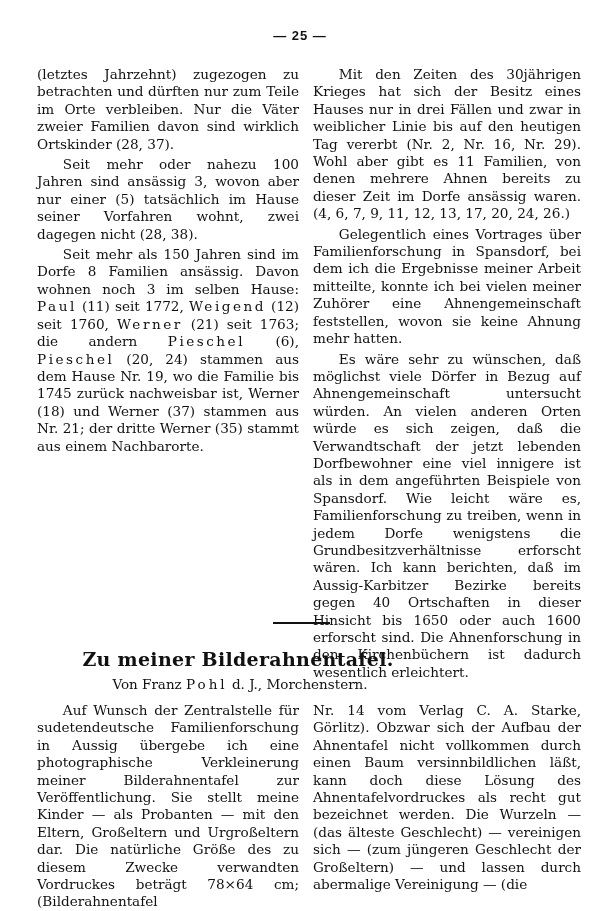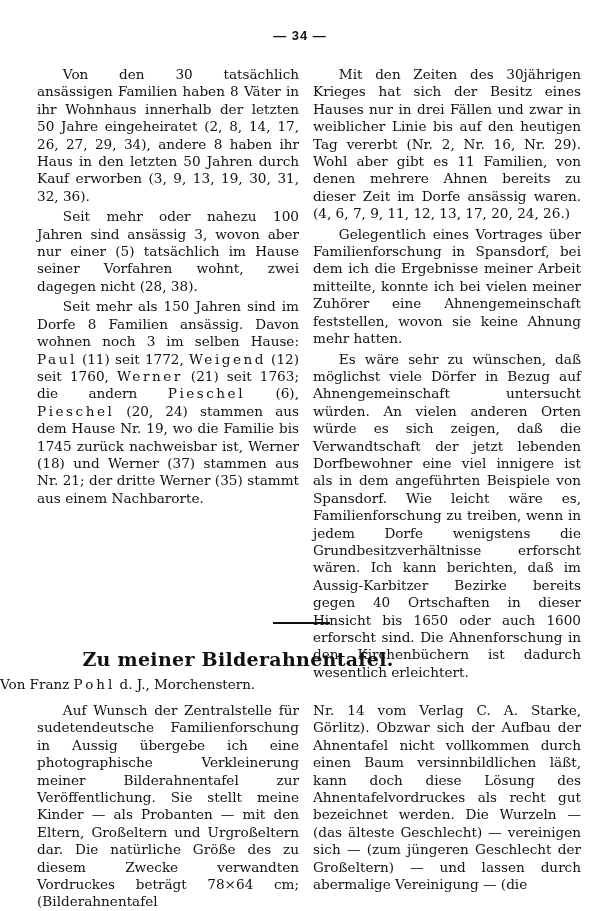--- a/index.html
+++ b/index.html
@@ -11,30 +11,30 @@
   .col-left-top { top: 66px; left: 37px; width: 262px; }
   .col-right-top { top: 66px; left: 313px; width: 268px; }
   .col-left-bot { top: 702px; left: 37px; width: 262px; }
   .col-right-bot { top: 702px; left: 313px; width: 268px; }
   .col p { margin: 0 0 3px 0; text-indent: 1.9em; hyphens: manual; }
   .col p.noindent { text-indent: 0; }
   .spaced { letter-spacing: 2.5px; }
   .divider { position: absolute; top: 622px; left: 273px; width: 57px; height: 2px; background: #111; }
   .article-title { position: absolute; top: 648px; left: 0; width: 476px; text-align: center;
                    font-family: "DejaVu Serif", serif; font-weight: bold; font-size: 19px; letter-spacing: 0.3px; }
-  .article-byline { position: absolute; top: 676px; left: 0; width: 480px; text-align: left; font-size: 13.5px; }
+  .article-byline { position: absolute; top: 676px; left: 0; width: 480px; text-align: center; font-size: 13.5px; }
   .article-byline .spaced { letter-spacing: 3px; }
 </style>
 </head>
 <body>
 
-<div class="page-number">— 34 —</div>
+<div class="page-number">— 25 —</div>
 
 <div class="col col-left-top">
-  <p>Von den 30 tatsächlich ansässigen Familien haben 8 Väter in ihr Wohnhaus innerhalb der letzten 50 Jahre eingeheiratet (2, 8, 14, 17, 26, 27, 29, 34), andere 8 haben ihr Haus in den letzten 50 Jahren durch Kauf erworben (3, 9, 13, 19, 30, 31, 32, 36).</p>
+  <p class="noindent">(letztes Jahrzehnt) zugezogen zu betrachten und dürften nur zum Teile im Orte verbleiben. Nur die Väter zweier Familien davon sind wirklich Ortskinder (28, 37).</p>
   <p>Seit mehr oder nahezu 100 Jahren sind ansässig 3, wovon aber nur einer (5) tatsächlich im Hause seiner Vorfahren wohnt, zwei dagegen nicht (28, 38).</p>
   <p><span>Seit mehr als 150 Jahren sind im Dorfe 8 Familien ansässig. Davon wohnen noch 3 im selben Hause: </span><span class="spaced">Paul</span><span> (11) seit 1772, </span><span class="spaced">Weigend</span><span> (12) seit 1760, </span><span class="spaced">Werner</span><span> (21) seit 1763; die andern </span><span class="spaced">Pieschel</span><span> (6), </span><span class="spaced">Pieschel</span><span> (20, 24) stammen aus dem Hause Nr. 19, wo die Familie bis 1745 zurück nachweisbar ist, Werner (18) und Werner (37) stammen aus Nr. 21; der dritte Werner (35) stammt aus einem Nachbarorte.</span></p>
 </div>
 
 <div class="col col-right-top">
   <p>Mit den Zeiten des 30jährigen Krieges hat sich der Besitz eines Hauses nur in drei Fällen und zwar in weiblicher Linie bis auf den heutigen Tag vererbt (Nr. 2, Nr. 16, Nr. 29). Wohl aber gibt es 11 Familien, von denen mehrere Ahnen bereits zu dieser Zeit im Dorfe ansässig waren. (4, 6, 7, 9, 11, 12, 13, 17, 20, 24, 26.)</p>
   <p>Gelegentlich eines Vortrages über Familienforschung in Spansdorf, bei dem ich die Ergebnisse meiner Arbeit mitteilte, konnte ich bei vielen meiner Zuhörer eine Ahnengemeinschaft feststellen, wovon sie keine Ahnung mehr hatten.</p>
   <p>Es wäre sehr zu wünschen, daß möglichst viele Dörfer in Bezug auf Ahnengemeinschaft untersucht würden. An vielen anderen Orten würde es sich zeigen, daß die Verwandtschaft der jetzt lebenden Dorfbewohner eine viel innigere ist als in dem angeführten Beispiele von Spansdorf. Wie leicht wäre es, Familienforschung zu treiben, wenn in jedem Dorfe wenigstens die Grundbesitzverhältnisse erforscht wären. Ich kann berichten, daß im Aussig-Karbitzer Bezirke bereits gegen 40 Ortschaften in dieser Hinsicht bis 1650 oder auch 1600 erforscht sind. Die Ahnenforschung in den Kirchenbüchern ist dadurch wesentlich erleichtert.</p>
 </div>
 

